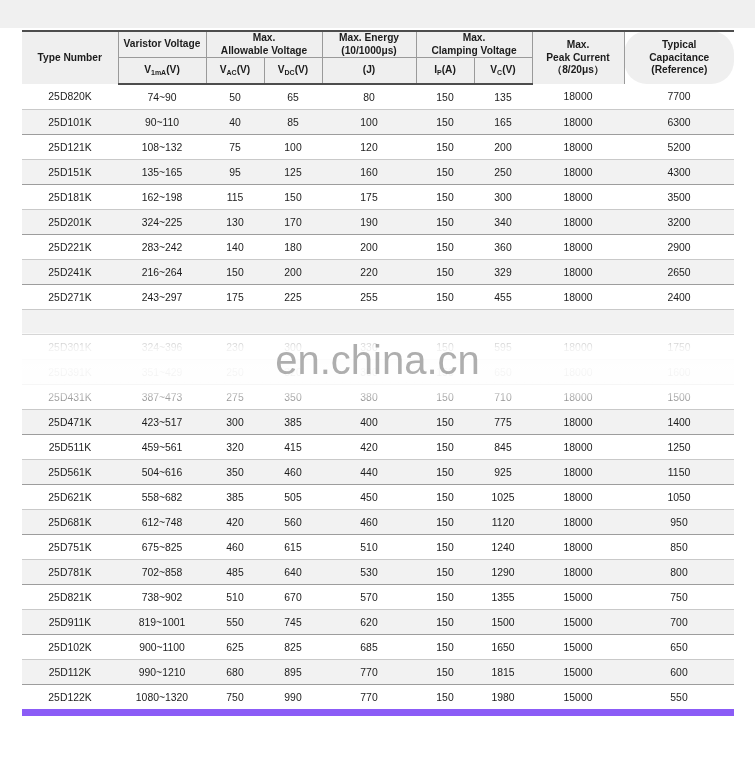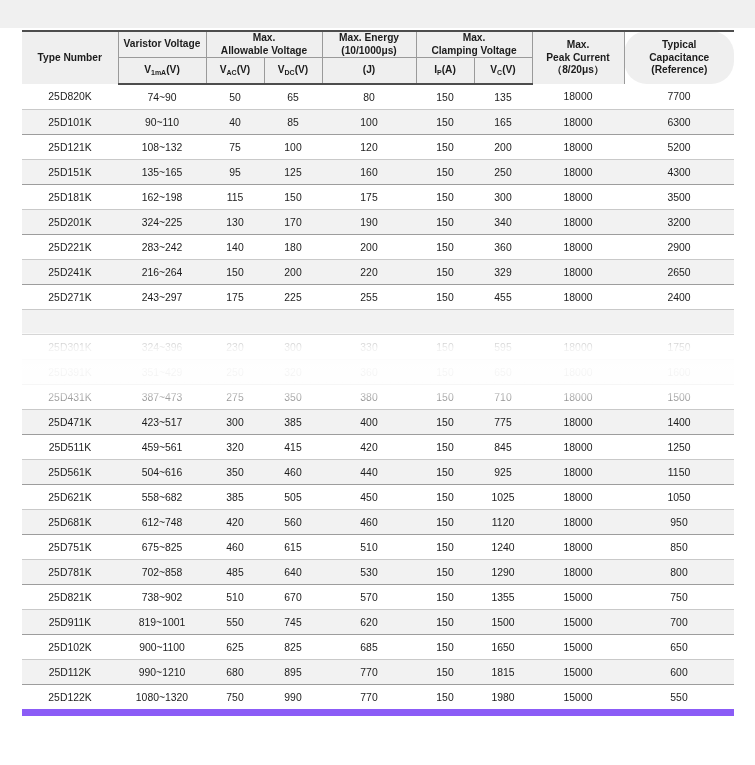--- a/index.html
+++ b/index.html
@@ -468,14 +468,15 @@
             <td>150</td>
             <td>1980</td>
             <td>15000</td>
             <td>550</td>
           </tr>
         </tbody>
     </table>
   </div>
 
   <div class="wm-band"></div>
+  <div class="wm-text">en.china.cn</div>
 
 </div>
 
 </body></html>

